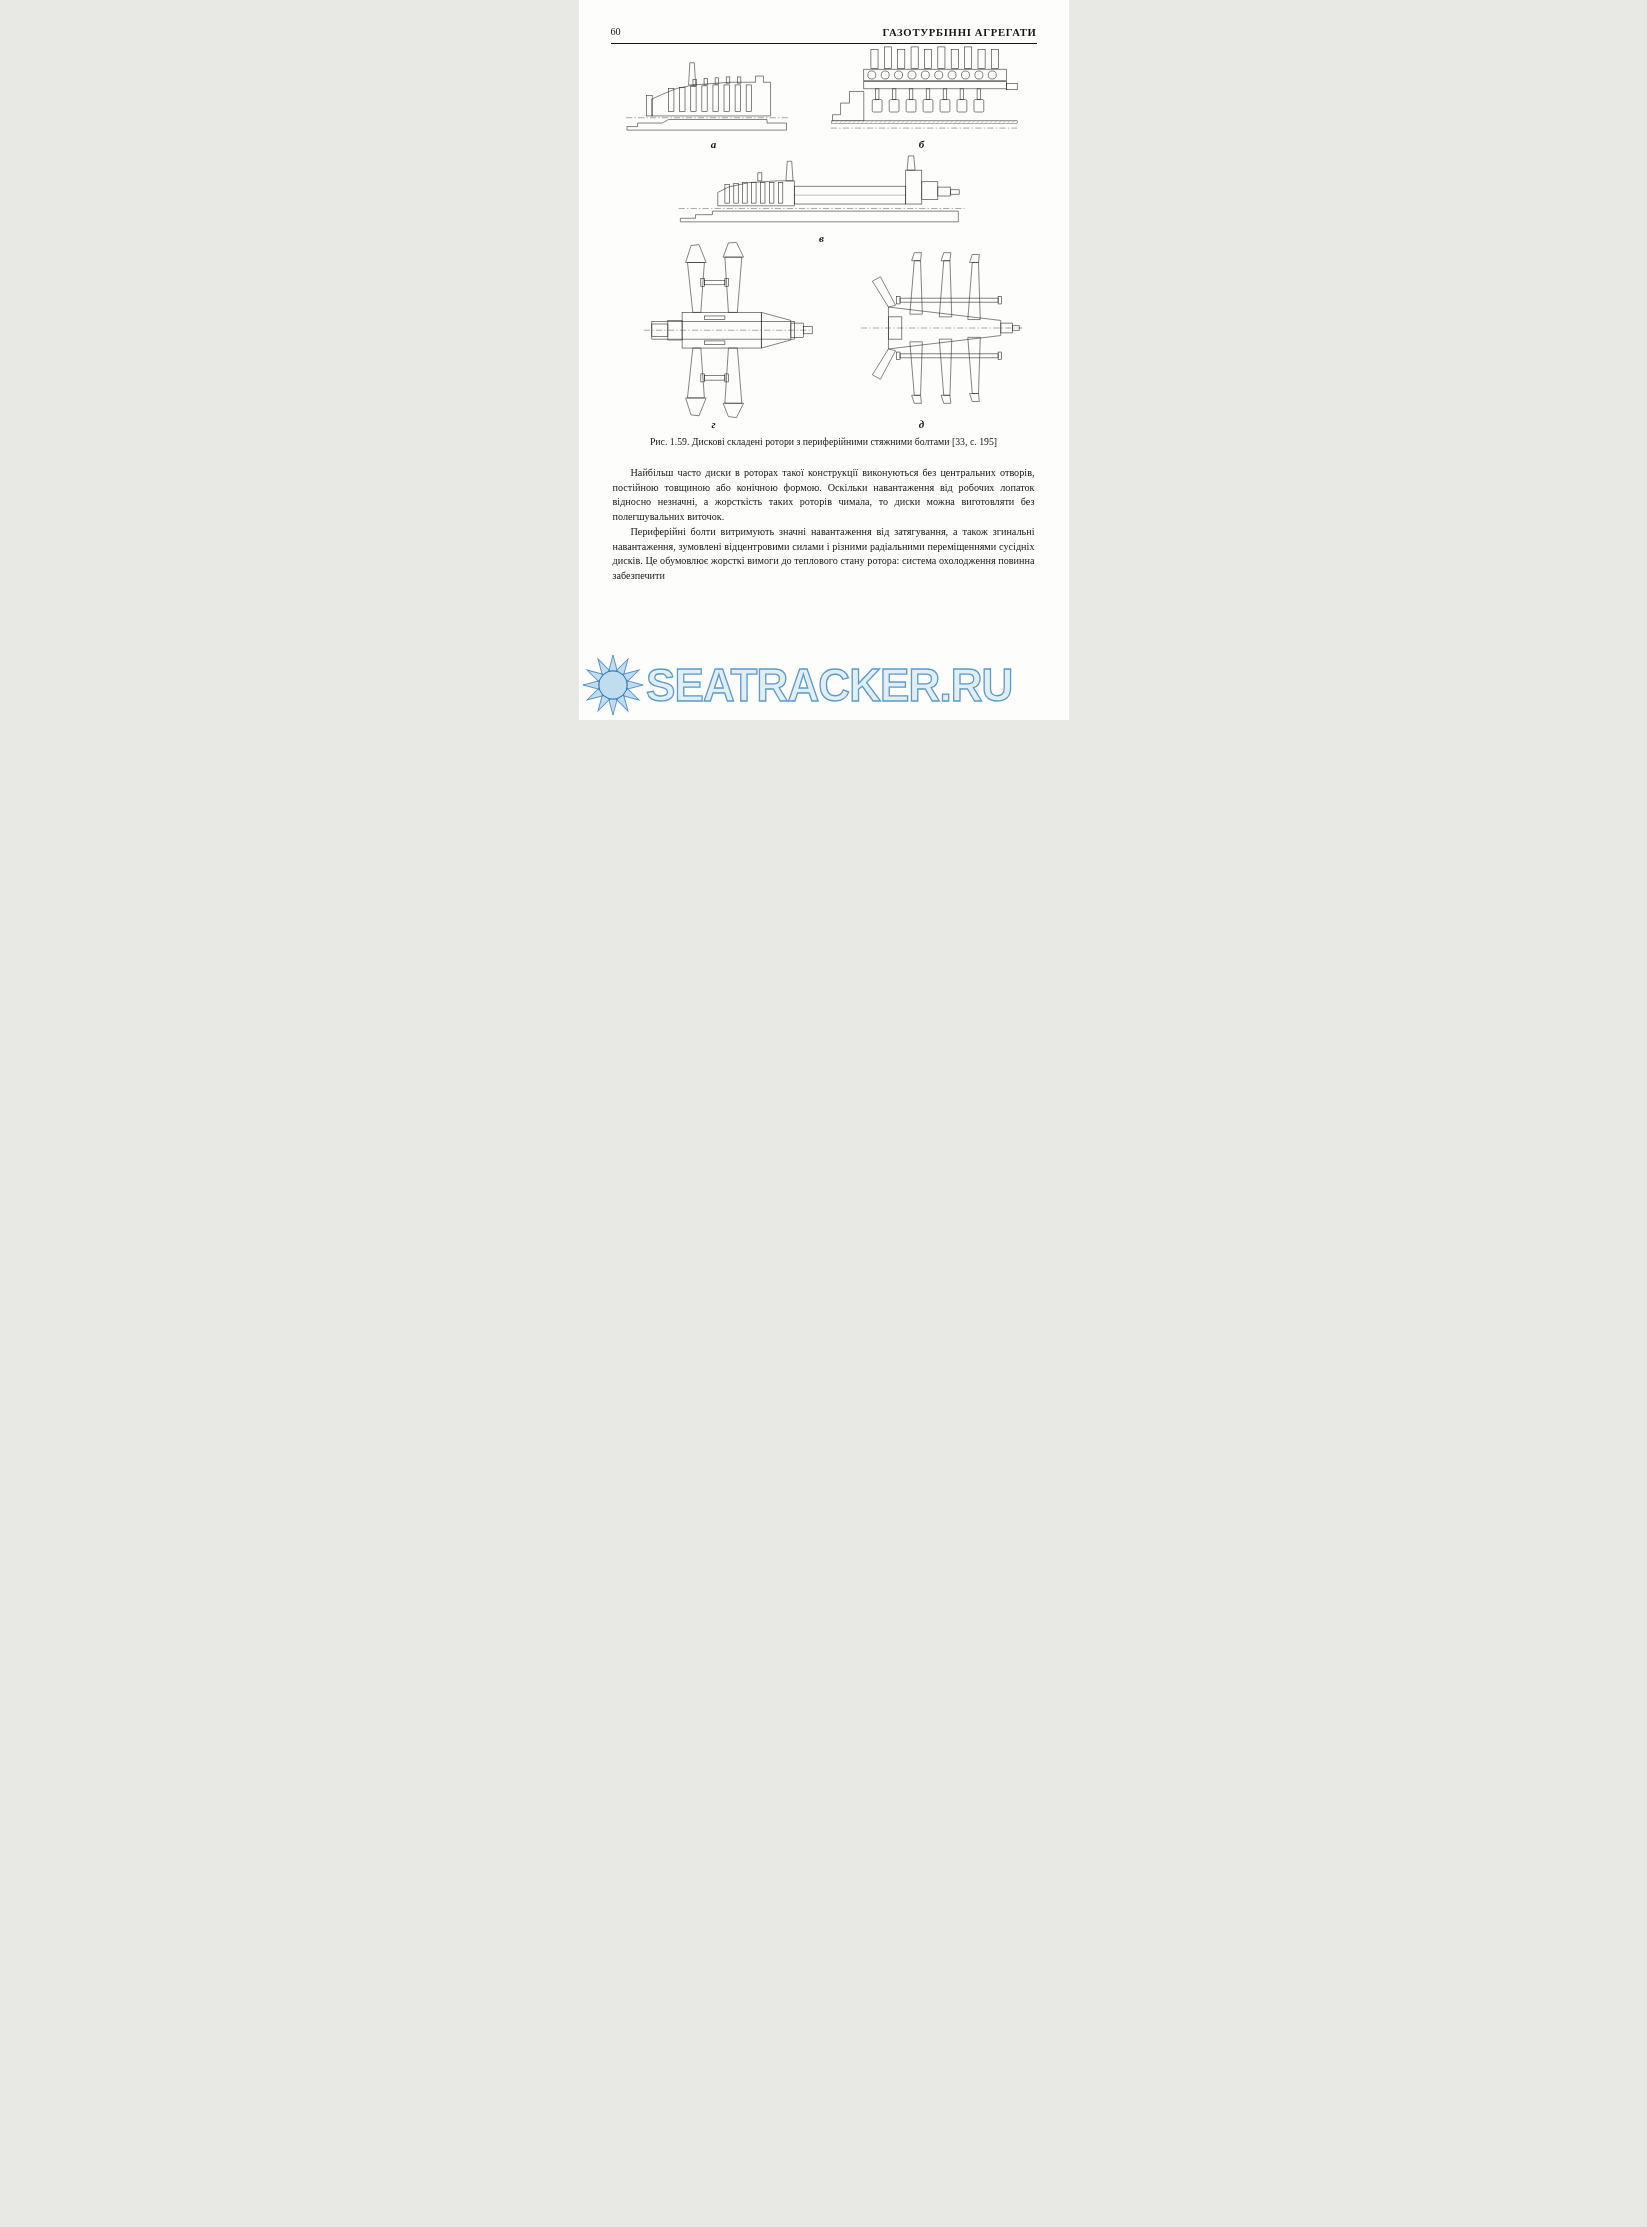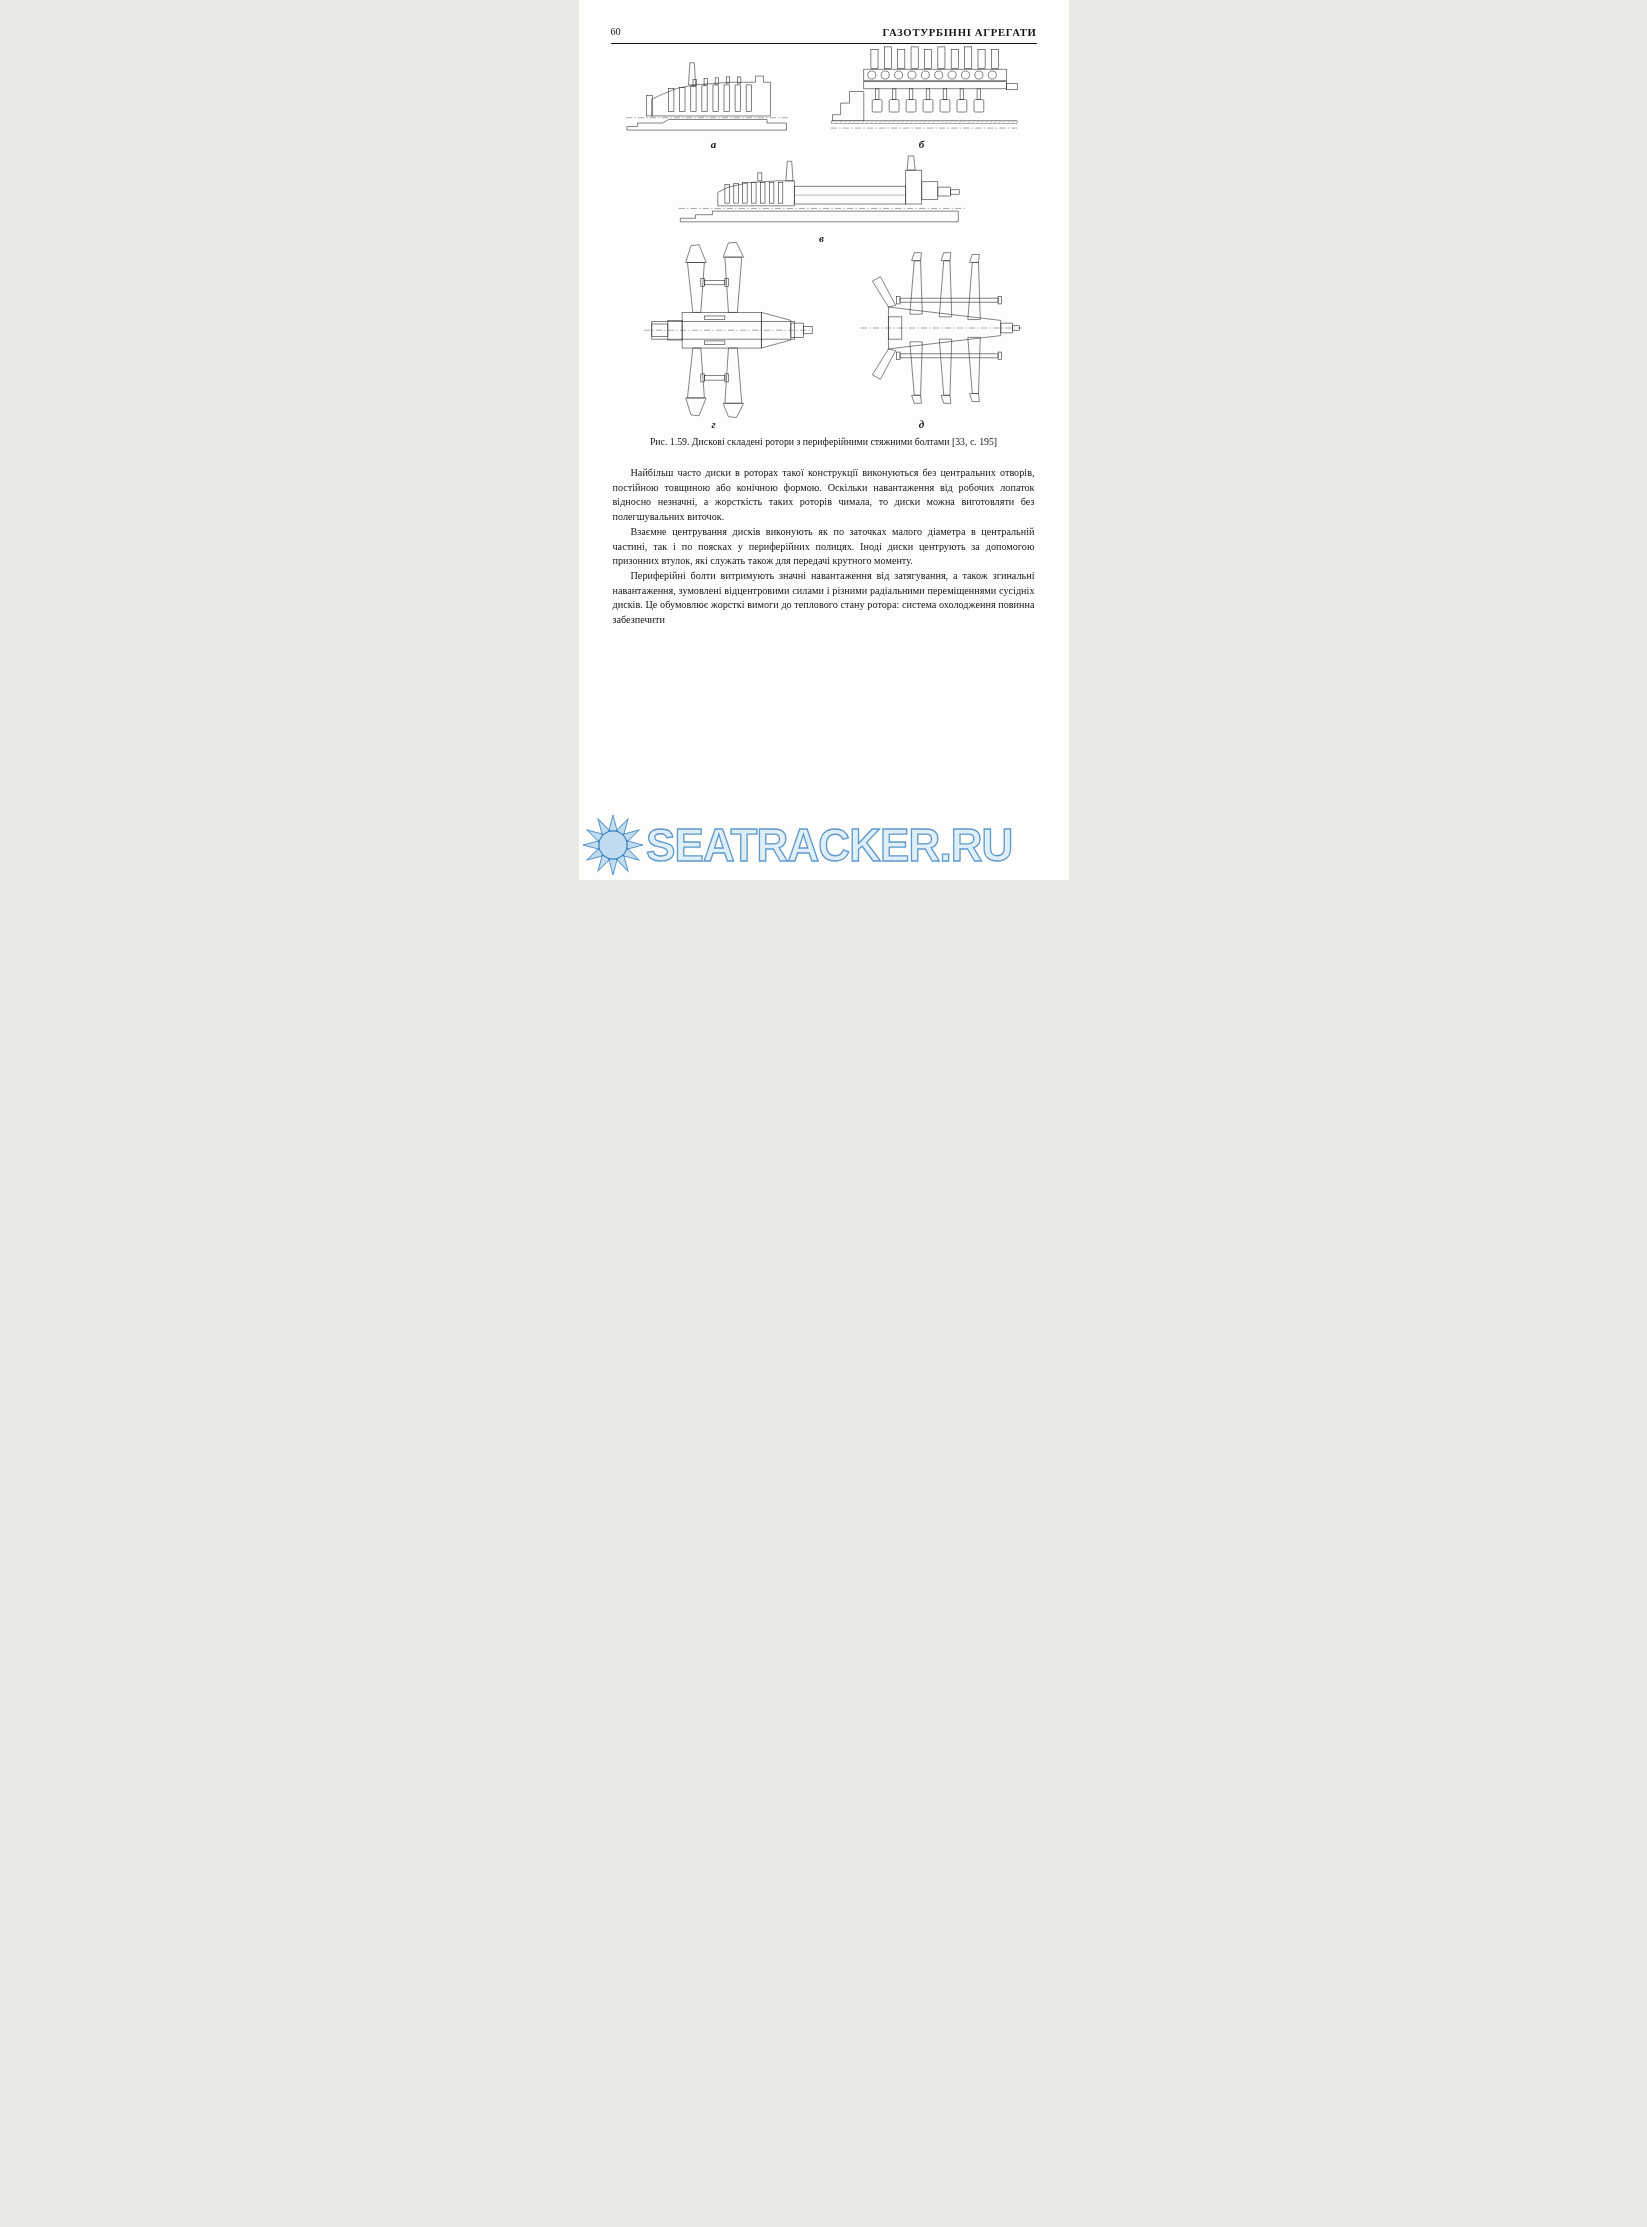--- a/index.html
+++ b/index.html
@@ -1,18 +1,18 @@
 <!DOCTYPE html>
 <html style="font-size:7.1px"><head>
 <meta charset="utf-8">
 <style>
   html,body{margin:0;padding:0;background:#e8e8e4;}
   .page{
     position:relative;
-    width:490px;height:880px;
+    width:490px;height:720px;
     margin:0 auto;
     background:#fdfdfb;
     overflow:hidden;
     font-family:"Liberation Serif", serif;
     color:#161616;
   }
   
   .pagehead{position:absolute;top:26px;left:32px;right:32px;height:13.4px;}
   .pagenum{position:absolute;left:0;top:0;font-size:10.2px;}
   .pagetitle{
@@ -259,21 +259,20 @@
     <span class="figlabel lab-b">б</span>
     <span class="figlabel lab-v">в</span>
     <span class="figlabel lab-g">г</span>
     <span class="figlabel lab-d">д</span>
   </div>
 
   <div class="caption">Рис. 1.59. Дискові складені ротори з периферійними стяжними болтами [33, с. 195]</div>
 
   <div class="bodytext">
     <p>Найбільш часто диски в роторах такої конструкції виконуються без центральних отворів, постійною товщиною або конічною формою. Оскільки навантаження від робочих лопаток відносно незначні, а жорсткість таких роторів чимала, то диски можна виготовляти без полегшувальних виточок.</p>
-    <p>Взаємне центрування дисків виконують як по заточках малого діаметра в центральній частині, так і по поясках у периферійних полицях. Іноді диски центрують за допомогою призонних втулок, які служать також для передачі крутного моменту.</p>
     <p>Периферійні болти витримують значні навантаження від затягування, а також згинальні навантаження, зумовлені відцентровими силами і різними радіальними переміщеннями сусідніх дисків. Це обумовлює жорсткі вимоги до теплового стану ротора: система охолодження повинна забезпечити</p>
   </div>
 
   <div class="watermark">
     <svg width="62" height="62" viewBox="0 0 130 130">
       <g fill="rgba(120,180,225,0.45)" stroke="rgba(38,118,188,0.75)" stroke-width="2">
         <polygon points="65,2 56,36 74,36"></polygon>
         <polygon points="65,2 56,36 74,36" transform="rotate(30 65 65)"></polygon>
         <polygon points="65,2 56,36 74,36" transform="rotate(60 65 65)"></polygon>
         <polygon points="65,2 56,36 74,36" transform="rotate(90 65 65)"></polygon>

